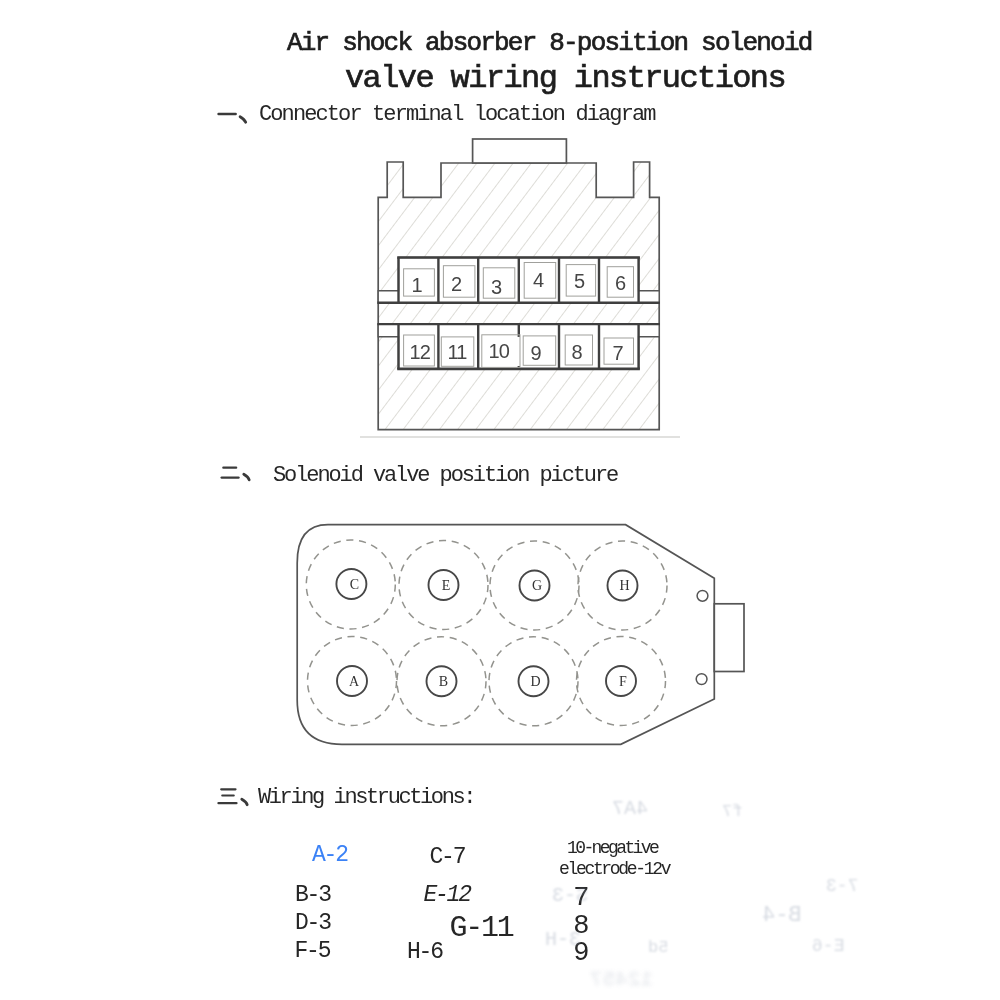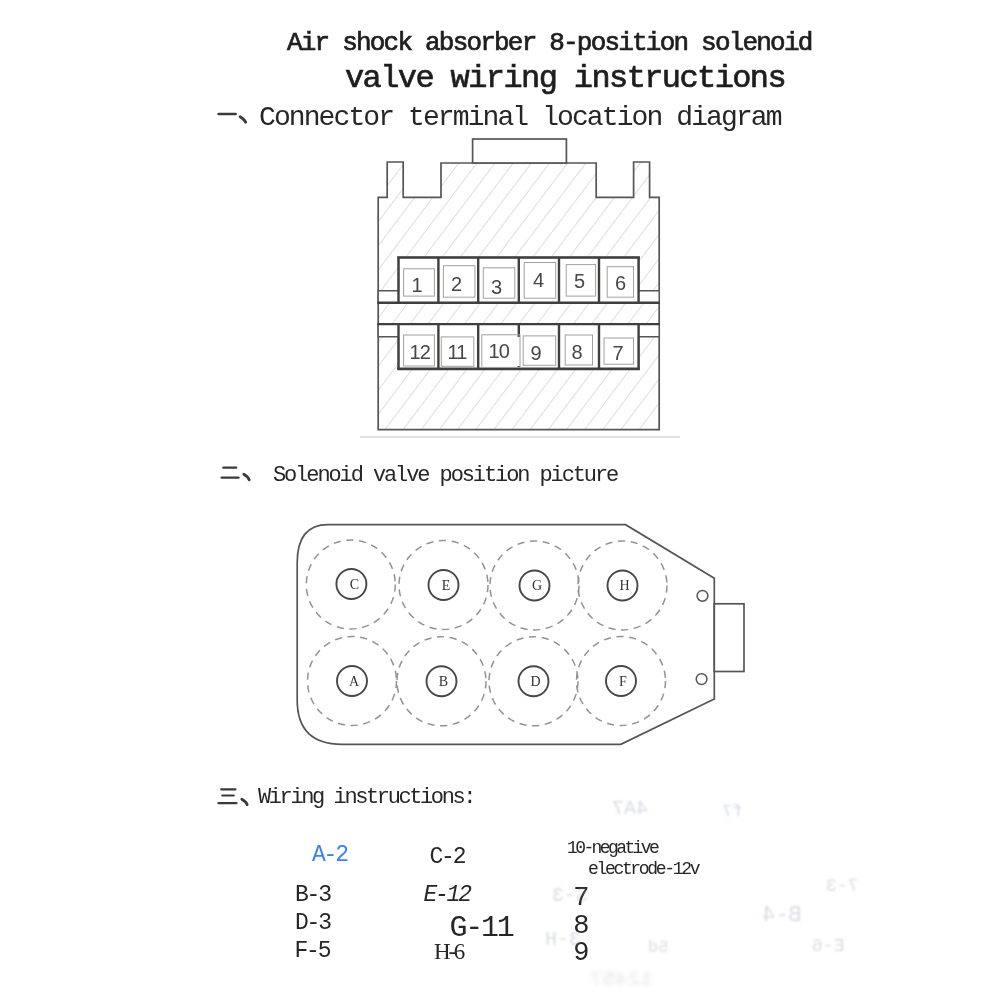--- a/index.html
+++ b/index.html
@@ -12,21 +12,21 @@
 
 <div class="abs" style="left:255px;top:28px;font-size:26px;font-weight:400;-webkit-text-stroke:0.7px #1e1e1e;letter-spacing:-1.8px;color:#1e1e1e;margin-left:32px;">Air shock absorber 8-position solenoid</div>
 
 <div class="abs" style="left:345px;top:60px;font-size:32px;font-weight:400;-webkit-text-stroke:0.7px #1e1e1e;letter-spacing:-1.6px;color:#1e1e1e;">valve wiring instructions</div>
 
 <svg class="abs" style="left:216px;top:100px;" width="50" height="28" viewBox="0 0 50 28">
   <rect x="1.3" y="12.8" width="19.6" height="2.5" rx="1.2" fill="#3a3a3a"></rect>
   <path d="M 24.1 16.7 q 4.5 2.6 5.6 5.6" stroke="#3a3a3a" stroke-width="2.8" fill="none" stroke-linecap="round"></path>
 </svg>
 
-<div class="abs" style="left:259px;top:102px;font-size:28px;font-weight:400;letter-spacing:-1.9px;color:#262626;">Connector terminal location diagram</div>
+<div class="abs" style="left:259px;top:102px;font-size:22px;font-weight:400;letter-spacing:-1.9px;color:#262626;">Connector terminal location diagram</div>
 
 <svg class="abs" style="left:360px;top:125px;" width="320" height="320" viewBox="360 125 320 320">
   <defs>
     <pattern id="hatch" patternUnits="userSpaceOnUse" width="40" height="14.5" patternTransform="rotate(-53)">
       <line x1="-2" y1="0" x2="42" y2="0" stroke="#d2d1ca" stroke-width="1.25"></line>
     </pattern>
   </defs>
 
   <path d="M 441 163 H 596.2 V 197.3 H 633.6 V 162 H 649.6 V 197.3 H 659.2 V 429.6 H 378.2 V 197.3 H 387.2 V 162 H 403.2 V 197.3 H 441 Z" fill="url(#hatch)" stroke="#565656" stroke-width="1.7"></path>
 
@@ -165,31 +165,31 @@
 <div class="abs" style="left:258px;top:785px;font-size:22px;font-weight:400;letter-spacing:-2.4px;color:#262626;text-align:right;">Wiring instructions:</div>
 
 <div class="abs" style="left:312px;top:841.9px;font-size:23px;letter-spacing:-2.2px;color:#3b82f6;">A-2</div>
 
 <div class="abs" style="left:295px;top:881.7px;font-size:23px;letter-spacing:-2.2px;color:#262626;">B-3</div>
 
 <div class="abs" style="left:295px;top:910.4px;font-size:23px;letter-spacing:-2.2px;color:#262626;">D-3</div>
 
 <div class="abs" style="left:294.5px;top:938.1px;font-size:23px;letter-spacing:-2.2px;color:#262626;">F-5</div>
 
-<div class="abs" style="left:429.5px;top:843.5px;font-size:23px;letter-spacing:-2.2px;color:#262626;">C-2</div>
+<div class="abs" style="left:429.5px;top:843.5px;font-size:23px;letter-spacing:-2.2px;color:#262626;">C-7</div>
 
 <div class="abs" style="left:423.4px;top:882.3px;font-size:23px;letter-spacing:-2.2px;color:#262626;font-style:italic;">E-12</div>
 
 <div class="abs" style="left:423.4px;top:911px;font-size:30px;letter-spacing:-2.2px;color:#262626;margin-left:26px;">G-11</div>
 
-<div class="abs" style="left:434px;top:939.1px;font-size:23px;letter-spacing:-2.2px;color:#262626;font-family:Liberation Serif, serif;">H-6</div>
+<div class="abs" style="left:407px;top:939.1px;font-size:23px;letter-spacing:-2.2px;color:#262626;">H-6</div>
 
 <div class="abs" style="left:567px;top:837.9px;font-size:18px;letter-spacing:-2.6px;color:#262626;">10-negative</div>
 
-<div class="abs" style="left:559px;top:858.5px;font-size:18px;letter-spacing:-2.33px;color:#262626;margin-left:29px;">electrode-12v</div>
+<div class="abs" style="left:559px;top:858.5px;font-size:18px;letter-spacing:-2.33px;color:#262626;">electrode-12v</div>
 
 <div class="abs" style="left:573.3px;top:883.2px;font-size:27px;color:#262626;">7</div>
 
 <div class="abs" style="left:573.3px;top:910.7px;font-size:27px;color:#262626;">8</div>
 
 <div class="abs" style="left:573.3px;top:938.2px;font-size:27px;color:#262626;">9</div>
 
 <div class="ghost" style="left:612px;top:797px;font-size:20px;">4A7</div>
 <div class="ghost" style="left:722px;top:802px;font-size:17px;">f7</div>
 <div class="ghost" style="left:552px;top:884px;font-size:20px;">S-3</div>

